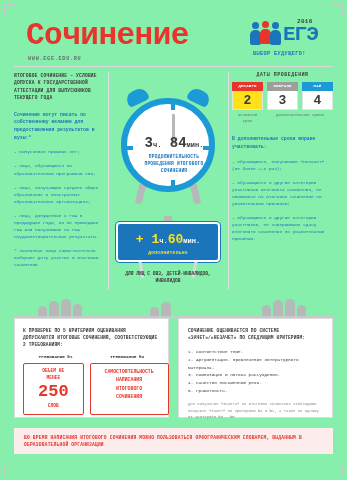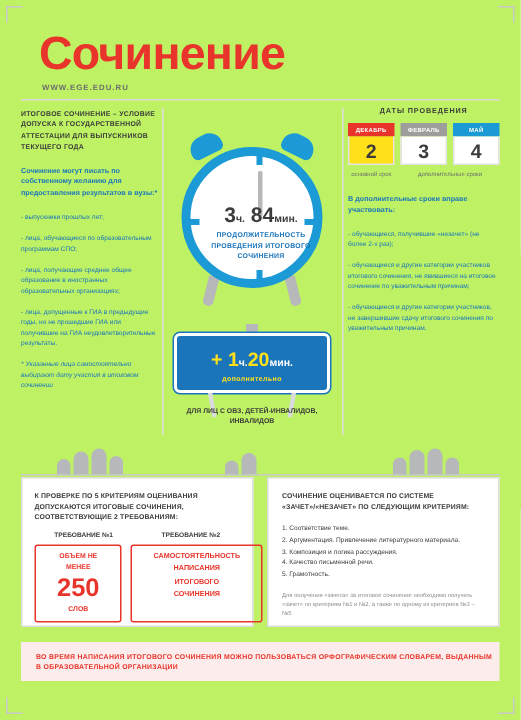--- a/index.html
+++ b/index.html
@@ -3,21 +3,21 @@
 <meta charset="utf-8">
 <style>
   html,body{margin:0;padding:0;}
   body{
     width:347px;height:480px;overflow:hidden;
     background:#ffffff;
     font-family:"Liberation Sans","DejaVu Sans",sans-serif;
     color:#3c3c3b;
     position:relative;
   }
-  .page{position:absolute;inset:0;background:#bef264;}
+  .page{position:absolute;inset:0;background:#86efac;font-family:Liberation Mono, monospace;}
 
   
   .cropmark{position:absolute;width:10px;height:10px;border:1px solid #c9c9c9;}
   .cm-tl{left:4px;top:4px;border-right:none;border-bottom:none;}
   .cm-tr{right:4px;top:4px;border-left:none;border-bottom:none;}
   .cm-bl{left:4px;bottom:4px;border-right:none;border-top:none;}
   .cm-br{right:4px;bottom:4px;border-left:none;border-top:none;}
 
   
   .header{position:absolute;left:0;top:16px;width:347px;height:48px;}
@@ -197,20 +197,33 @@
 
   <div class="cropmark cm-tl"></div>
   <div class="cropmark cm-tr"></div>
   <div class="cropmark cm-bl"></div>
   <div class="cropmark cm-br"></div>
 
   <div class="header">
     <div class="title">Сочинение</div>
     <div class="site">WWW.EGE.EDU.RU</div>
 
+    <div class="logo">
+      <div class="logo-figs">
+        <div class="fig fig-head" style="left:1px;top:0;background:#1b75bb;"></div>
+        <div class="fig fig-body" style="left:-1px;top:8px;background:#1b75bb;"></div>
+        <div class="fig fig-head" style="left:11px;top:-1px;background:#e8342a;"></div>
+        <div class="fig fig-body" style="left:9px;top:7px;background:#e8342a;"></div>
+        <div class="fig fig-head" style="left:21px;top:0;background:#1b75bb;"></div>
+        <div class="fig fig-body" style="left:19px;top:8px;background:#1b75bb;"></div>
+      </div>
+      <div class="logo-year">2016</div>
+      <div class="logo-ege">ЕГЭ</div>
+      <div class="logo-slogan">ВЫБОР БУДУЩЕГО!</div>
+    </div>
   </div>
   <div class="hr-top"></div>
 
   <div class="vline" style="left:108px;top:72px;height:218px;"></div>
   <div class="vline" style="left:228px;top:72px;height:218px;"></div>
 
   <div class="col-left">
     <div class="lead">ИТОГОВОЕ СОЧИНЕНИЕ – УСЛОВИЕ ДОПУСКА К ГОСУДАРСТВЕННОЙ АТТЕСТАЦИИ ДЛЯ ВЫПУСКНИКОВ ТЕКУЩЕГО ГОДА</div>
     <div class="blue-head">Сочинение могут писать по собственному желанию для предоставления результатов в вузы:*</div>
     <div class="blue-item">- выпускники прошлых лет;</div>
@@ -233,21 +246,21 @@
         <div class="tick tick-r"></div>
         <div class="hand"></div>
         <div class="clock-time"><span>3</span><span class="u">ч.</span> <span>84</span><span class="u">мин.</span></div>
         <div class="clock-cap">ПРОДОЛЖИТЕЛЬНОСТЬ ПРОВЕДЕНИЯ ИТОГОВОГО СОЧИНЕНИЯ</div>
       </div>
     </div>
 
     <div class="sign-wrap">
       <div class="sign-post"></div>
       <div class="sign">
-        <div class="sign-txt"><span>+</span> <span>1</span><span class="u">ч.</span><span>20</span><span class="u">мин.</span></div>
+        <div class="sign-txt"><span>+</span> <span>1</span><span class="u">ч.</span><span>60</span><span class="u">мин.</span></div>
         <div class="sign-sub">дополнительно</div>
       </div>
       <div class="sign-leg sign-leg-l"></div>
       <div class="sign-leg sign-leg-r"></div>
     </div>
     <div class="sign-cap">ДЛЯ ЛИЦ С ОВЗ, ДЕТЕЙ-ИНВАЛИДОВ, ИНВАЛИДОВ</div>
   </div>
 
   <div class="col-right">
     <div class="dates-title">ДАТЫ ПРОВЕДЕНИЯ</div>

